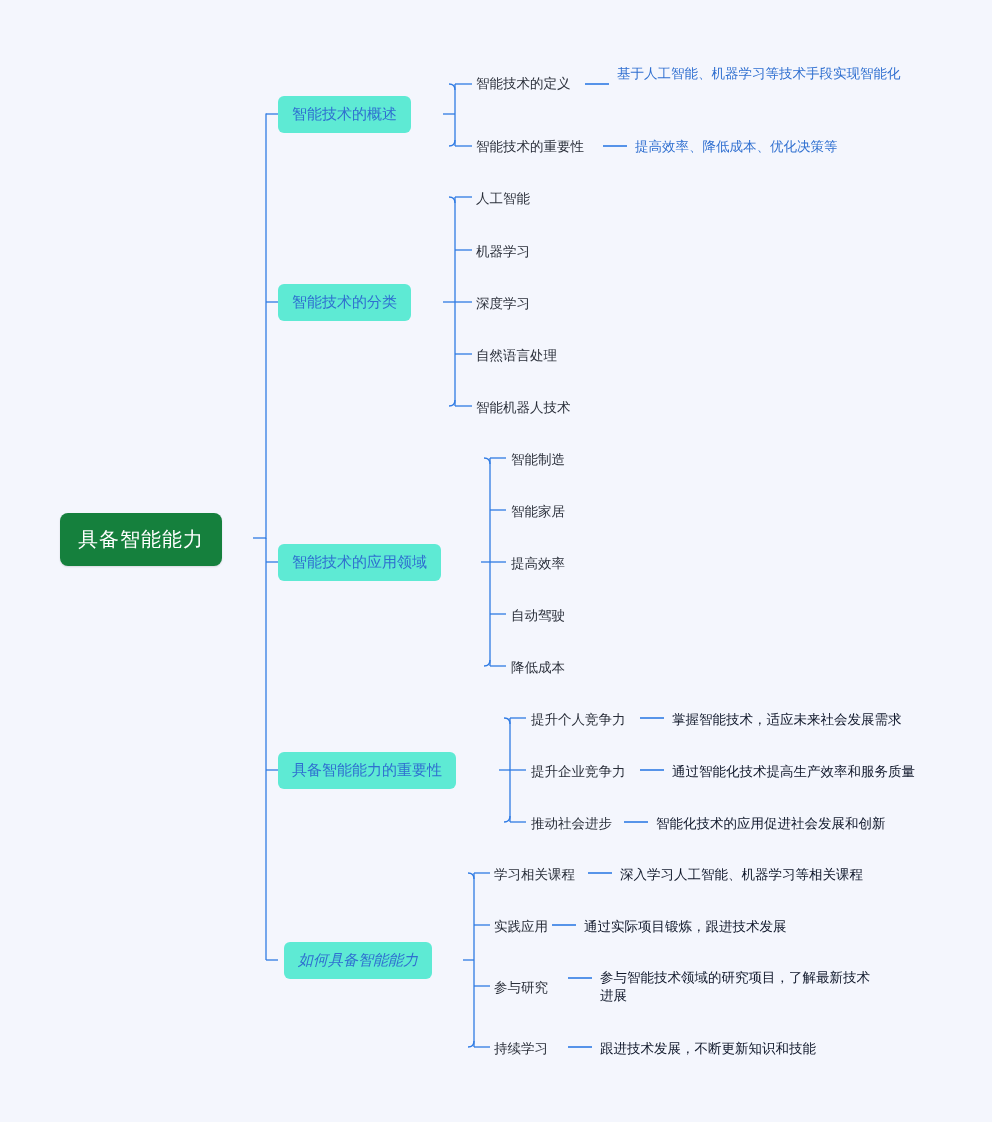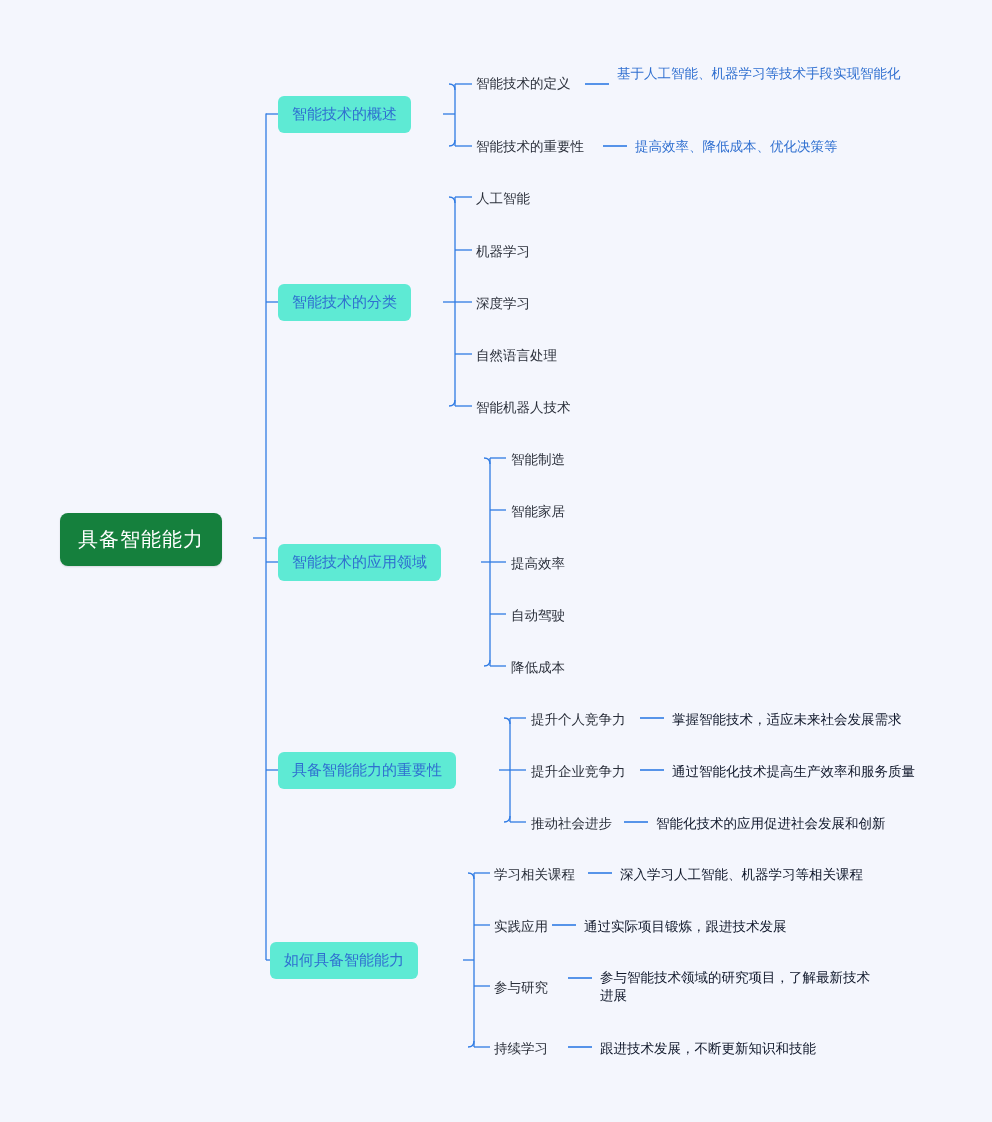--- a/index.html
+++ b/index.html
@@ -216,21 +216,21 @@
   <div class="node lvl3 dark" style="left:672px; top:761px; width:300px;">
     <span>通过智能化技术提高生产效率和服务质量</span>
   </div>
   <div class="node lvl2" style="left:531px; top:813px;">
     <span>推动社会进步</span>
   </div>
   <div class="node lvl3 dark" style="left:656px; top:813px; width:310px;">
     <span>智能化技术的应用促进社会发展和创新</span>
   </div>
 
-  <div class="node lvl1" style="left:270px; top:942px;">
+  <div class="node lvl1" style="left:284px; top:942px;font-style:italic;">
     <span>如何具备智能能力</span>
   </div>
   <div class="node lvl2" style="left:494px; top:864px;">
     <span>学习相关课程</span>
   </div>
   <div class="node lvl3 dark" style="left:620px; top:864px; width:300px;">
     <span>深入学习人工智能、机器学习等相关课程</span>
   </div>
   <div class="node lvl2" style="left:494px; top:916px;">
     <span>实践应用</span>

